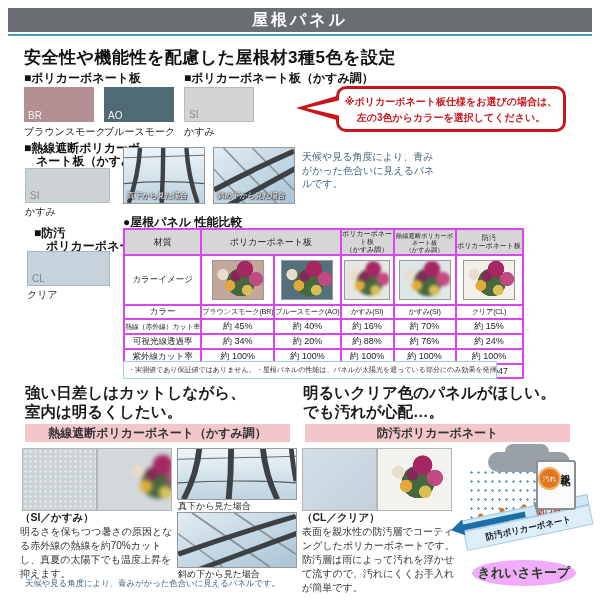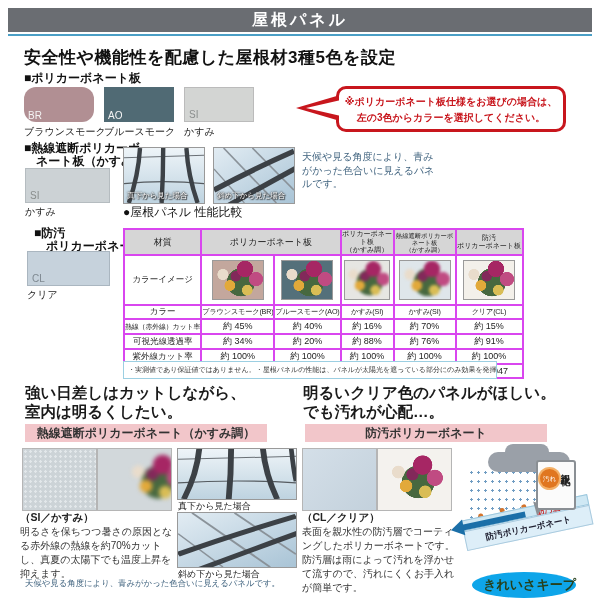--- a/index.html
+++ b/index.html
@@ -10,21 +10,21 @@
   
   .header-bar{left:8px;top:8px;width:584px;height:24px;background:#6a6d72;color:#fff;
               font-size:16px;font-weight:bold;text-align:center;line-height:24px;letter-spacing:3px;}
   .header-line{left:8px;top:34px;width:584px;height:2px;background:#4b9fc6;}
   .page-title{left:24px;top:46px;font-size:17px;font-weight:bold;color:#111;letter-spacing:0.5px;}
 
   
   .sec-label{font-size:12px;font-weight:bold;color:#111;white-space:pre-line;line-height:12.5px;}
   .swatch{width:70px;height:35px;}
   .swatch .code{position:absolute;left:4px;bottom:1px;color:#f4f4f4;font-size:10px;}
-  .sw-br{background:#b18f93;border-radius:12px;}
+  .sw-br{background:#b18f93;}
   .sw-ao{background:#506a74;}
   .sw-si{background:#d3d5d3;border:1px solid #bbb;box-sizing:border-box;}
   .sw-si2{background:#ccd2d5;border:1px solid #b5bcc0;box-sizing:border-box;}
   .sw-cl{background:#c6d2dc;border:1px solid #aab6c0;box-sizing:border-box;}
   .sw-name{font-size:10px;color:#222;}
 
   
   .callout-body{left:336px;top:86px;width:230px;height:46px;border:3px solid #c8161d;border-radius:10px;
                 background:#fff;color:#c8161d;font-weight:bold;font-size:10px;white-space:pre-line;
                 text-align:center;line-height:16px;padding-top:5px;box-sizing:border-box;}
@@ -34,21 +34,21 @@
               border-bottom:8px solid transparent;border-right:35px solid #fff;}
 
   
   .roof{border:1px solid #999;overflow:hidden;background:#cfe0ea;}
   .roof svg{display:block;width:100%;height:100%;}
   .roof .cap{position:absolute;left:3px;bottom:2px;color:#fff;font-size:7.5px;
              text-shadow:0 0 2px #333,0 0 2px #333,1px 1px 1px #333;white-space:nowrap;}
   .mid-note{left:302px;top:150px;width:134px;font-size:10px;line-height:13.5px;color:#3f627e;}
 
   
-  .perf-title{left:123px;top:204px;font-size:12px;font-weight:normal;color:#111;}
+  .perf-title{left:123px;top:214px;font-size:12px;font-weight:bold;color:#111;}
   table.perf{position:absolute;left:123px;top:228px;border-collapse:collapse;table-layout:fixed;background:#fff;}
   .perf th,.perf td{border:2px solid #d946ef;text-align:center;vertical-align:middle;padding:0;overflow:hidden;color:#222;}
   .perf thead th{background:#d6d6d6;font-weight:normal;white-space:pre-line;}
   .h9{font-size:9px;} .h7{font-size:7px;line-height:8px;} .h6{font-size:6.3px;line-height:7px;}
   .rl{font-size:8.5px;white-space:nowrap;} .rl-sm{font-size:7px;white-space:nowrap;letter-spacing:-0.2px;}
   .cv{font-size:7.2px;white-space:nowrap;letter-spacing:-0.2px;}
   .nv{font-size:9px;white-space:nowrap;}
   .imgcell{width:50px;height:38px;margin:4px auto;border:1px solid #9a9a9a;position:relative;overflow:hidden;}
   .bouquet{position:absolute;background:
     radial-gradient(circle at 62% 26%, #a62664 0 16%, transparent 17%),
@@ -61,21 +61,21 @@
   .imgcell .bouquet{left:-4px;top:-4px;right:-4px;bottom:-4px;}
   .t-br{background:#c3a79d;} .t-ao{background:#54707a;}
   .t-ks{background:#e6e6e2;} .t-ks .bouquet{filter:blur(1.6px);}
   .t-ht{background:#dfe6ea;} .t-ht .bouquet{filter:blur(1.6px);}
   .t-cl{background:#f3f0ea;}
   .footnote{left:123px;top:361px;width:374px;box-sizing:border-box;border:1px solid #9ccfe2;
             font-size:7px;color:#333;padding:3px 4px;white-space:nowrap;overflow:hidden;background:#fff;}
 
   
   .feat-head{font-size:15.5px;font-weight:bold;line-height:19px;white-space:pre-line;color:#1a1a1a;}
-  .pink-bar{width:242px;height:18px;background:#f2c6ca;font-size:12px;font-weight:bold;
+  .pink-bar{width:265px;height:18px;background:#f2c6ca;font-size:12px;font-weight:bold;
             text-align:center;line-height:18px;color:#333;}
   .photo{border:1px solid #b5b5b5;overflow:hidden;}
   .texture{background-color:#ccd3d7;background-image:radial-gradient(circle,#e2e7ea 0 1px,transparent 1.5px);background-size:5px 5px;}
   .frost{background:#d2d8db;}
   .frost-bq{right:-16px;top:0px;width:64px;height:60px;filter:blur(2px);}
   .clearsw{background:linear-gradient(135deg,#d4dfe8 0%,#c3d1dc 100%);}
   .flowerphoto{background:#f4f2ee;}
   .clear-bq{left:5px;top:1px;width:64px;height:58px;}
   .cap-dark{font-size:9px;color:#222;white-space:nowrap;}
   .sw-cap{font-size:10.5px;font-weight:600;color:#222;white-space:nowrap;}
@@ -97,22 +97,22 @@
   .dot{position:absolute;width:5px;height:5px;background:#d4742c;border-radius:50%;}
   .arrow{left:462px;top:518px;width:64px;height:6px;background:#1b6fa8;transform:rotate(-12deg);}
   .arrow:before{content:"";position:absolute;left:-12px;top:-5px;width:0;height:0;
                 border-top:8px solid transparent;border-bottom:8px solid transparent;border-right:13px solid #1b6fa8;}
   .hydro-box{left:536px;top:460px;width:36px;height:46px;background:#fbfbfb;border:2px solid #8a8f94;border-radius:3px;}
   .hydro-text{position:absolute;right:2px;top:4px;writing-mode:vertical-rl;font-size:10px;font-weight:bold;color:#222;letter-spacing:1px;}
   .dirt-burst{position:absolute;left:2px;top:7px;width:19px;height:19px;background:#e0761f;border-radius:50%;
               color:#fff;font-size:6.5px;text-align:center;line-height:19px;box-shadow:0 0 0 2px #f3b169;}
   .hydro-tail{left:531px;top:503px;width:0;height:0;border-left:8px solid transparent;
               border-right:4px solid transparent;border-top:12px solid #8a8f94;transform:rotate(18deg);}
-  .badge{left:472px;top:572px;width:104px;height:26px;background:#0ea5e9;border-radius:50%;
-         text-align:right;line-height:26px;font-size:13px;font-weight:bold;color:#26401c;white-space:nowrap;}
+  .badge{left:472px;top:560px;width:104px;height:26px;background:#f0abfc;border-radius:50%;
+         text-align:center;line-height:26px;font-size:13px;font-weight:bold;color:#26401c;white-space:nowrap;}
 </style>
 </head>
 <body>
 
 <div class="page">
 
   <svg width="0" height="0" aria-hidden="true">
     <defs>
       <linearGradient id="skyg" x1="0" y1="0" x2="0" y2="1">
         <stop offset="0" stop-color="#eef4f8"></stop>
@@ -135,20 +135,21 @@
   <div class="abs swatch sw-br" style="left:24px;top:87px;">
     <span class="code">BR</span>
   </div>
   <div class="abs sw-name" style="left:24px;top:125px;">ブラウンスモーク</div>
   <div class="abs swatch sw-ao" style="left:104px;top:87px;">
     <span class="code">AO</span>
   </div>
   <div class="abs sw-name" style="left:104px;top:125px;">ブルースモーク</div>
 
   
+  <div class="abs sec-label" style="left:184px;top:72px;">■ポリカーボネート板（かすみ調）</div>
   <div class="abs swatch sw-si" style="left:184px;top:87px;">
     <span class="code" style="color:#8b8f8e;">SI</span>
   </div>
   <div class="abs sw-name" style="left:184px;top:125px;">かすみ</div>
 
   
   <div class="abs tail-outer"></div>
   <div class="abs callout-body">※ポリカーボネート板仕様をお選びの場合は、
 左の3色からカラーを選択してください。</div>
   <div class="abs tail-inner"></div>
@@ -261,21 +262,21 @@
         <td class="nv">約 16%</td>
         <td class="nv">約 70%</td>
         <td class="nv">約 15%</td>
       </tr>
       <tr style="height:13px;">
         <td class="rl">可視光線透過率</td>
         <td class="nv">約 34%</td>
         <td class="nv">約 20%</td>
         <td class="nv">約 88%</td>
         <td class="nv">約 76%</td>
-        <td class="nv">約 91%</td>
+        <td class="nv">約 24%</td>
       </tr>
       <tr style="height:13px;">
         <td class="rl">紫外線カット率</td>
         <td class="nv">約 100%</td>
         <td class="nv">約 100%</td>
         <td class="nv">約 100%</td>
         <td class="nv">約 100%</td>
         <td class="nv">約 100%</td>
       </tr>
       <tr style="height:14px;">

